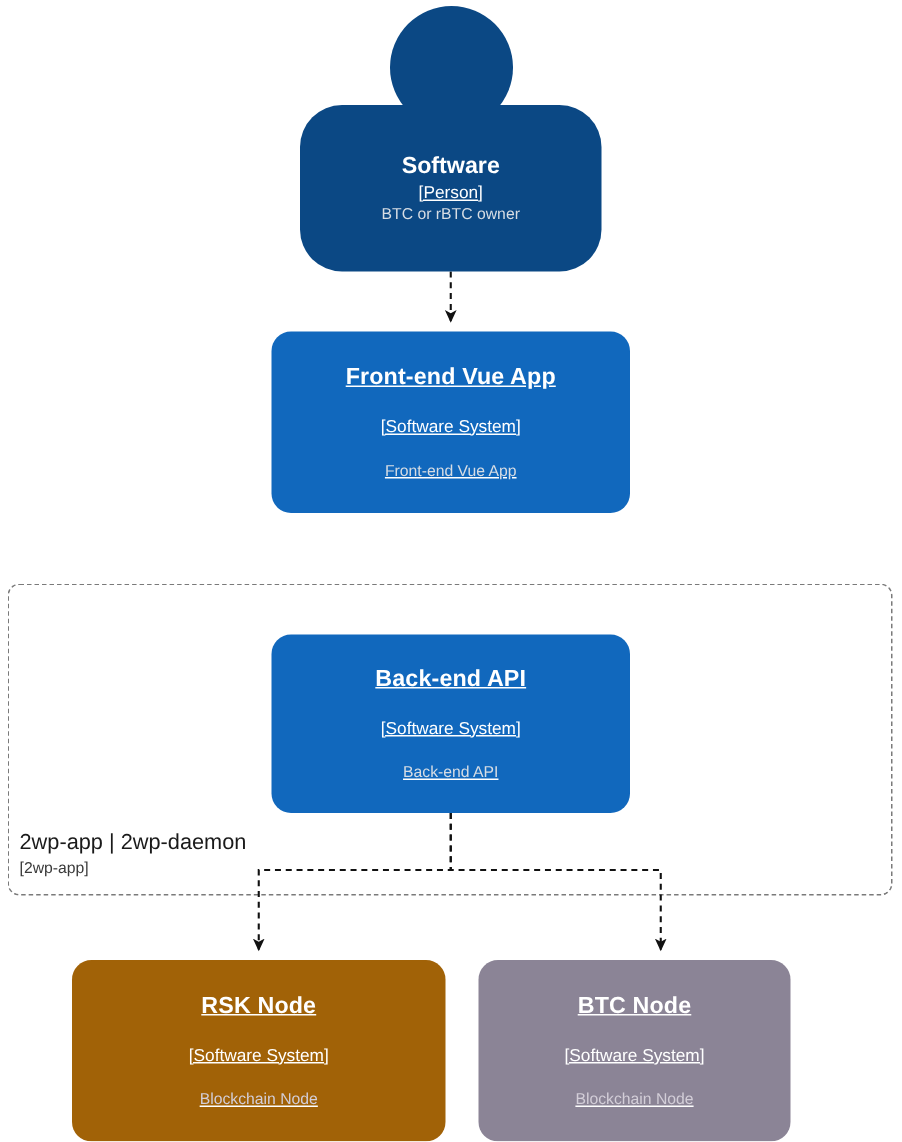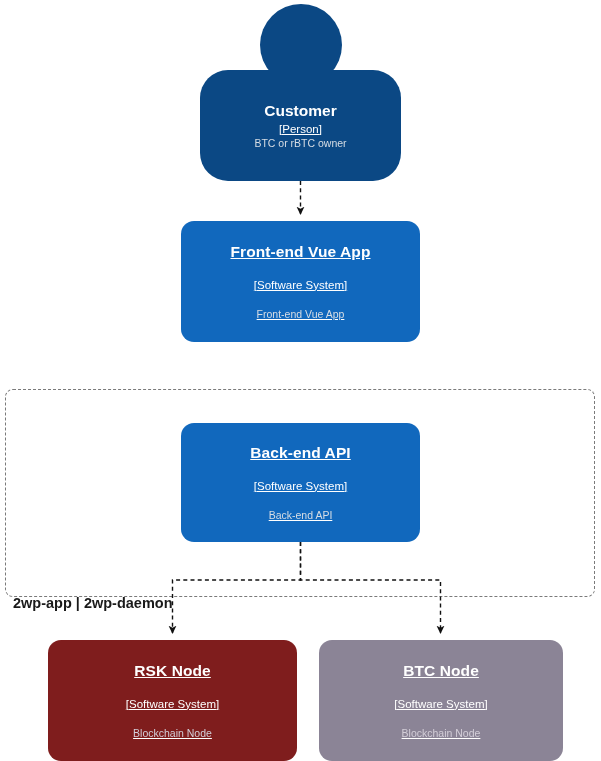--- a/index.html
+++ b/index.html
@@ -101,24 +101,23 @@
     border-radius: 8px;
     background: transparent;
   }
   .boundary-label {
     position: absolute;
     color: #1a1a1a;
     text-align: left;
   }
   .boundary-label .b-name {
     font-size: 14.5px;
-    font-weight: bold;
+    font-weight: normal;
     line-height: 1.2;
     white-space: nowrap;
-    margin-top: 41px;
   }
   .boundary-label .b-type {
     font-size: 10.5px;
     font-weight: normal;
     line-height: 1.3;
     margin-top: 2px;
     color: #3a3a3a;
     white-space: nowrap;
   }
 
@@ -134,20 +133,21 @@
 </style>
 </head>
 <body>
 
 <div id="canvas">
 
   <div class="boundary" style="left:5px; top:389px; width:590px; height:208px;"></div>
 
   <div class="boundary-label" style="left:13px; top:554px; width:280px;">
     <div class="b-name">2wp-app | 2wp-daemon</div>
+    <div class="b-type">[2wp-app]</div>
   </div>
 
   <svg class="edges" viewBox="0 0 601 761" width="601" height="761" xmlns="http://www.w3.org/2000/svg">
     <defs>
       <marker id="arrowhead" markerWidth="7" markerHeight="7" refX="5.2" refY="3.1" orient="auto" markerUnits="strokeWidth">
         <path d="M0,0.3 L6,3.1 L0,5.9 L1.5,3.1 Z" fill="#111111"></path>
       </marker>
     </defs>
 
     <g>
@@ -159,43 +159,43 @@
     </g>
 
     <g>
       <path d="M300.5,542 L300.5,580 L440.5,580 L440.5,633" stroke="#111111" stroke-width="1.4" fill="none" stroke-dasharray="4,3.2" marker-end="url(#arrowhead)"></path>
     </g>
   </svg>
 
   <div class="person-wrap" style="left:0px; top:0px; width:601px; height:185px;">
     <div class="person-head" style="left:260px; top:4px; width:82px; height:82px;"></div>
     <div class="person-body" style="left:200px; top:70px; width:201px; height:111px;">
-      <div class="n-title">Customer</div>
+      <div class="n-title">Software</div>
       <div class="n-type">[Person]</div>
       <div class="n-desc">BTC or rBTC owner</div>
     </div>
   </div>
 
   <div class="node" style="left:181px; top:221px; width:239px; height:121px; background:#1168BD;">
     <div class="n-title">Front-end Vue App</div>
     <div class="n-type">[Software System]</div>
     <div class="n-desc">Front-end Vue App</div>
   </div>
 
   <div class="node" style="left:181px; top:423px; width:239px; height:119px; background:#1168BD;">
     <div class="n-title">Back-end API</div>
     <div class="n-type">[Software System]</div>
     <div class="n-desc">Back-end API</div>
   </div>
 
-  <div class="node greynode" style="left:48px; top:640px; width:249px; height:121px; background:#7f1d1d;">
+  <div class="node greynode" style="left:48px; top:640px; width:249px; height:121px; background:#a16207;">
     <div class="n-title">RSK Node</div>
     <div class="n-type">[Software System]</div>
     <div class="n-desc">Blockchain Node</div>
   </div>
 
-  <div class="node greynode" style="left:319px; top:640px; width:244px; height:121px; background:#8B8496;">
+  <div class="node greynode" style="left:319px; top:640px; width:208px; height:121px; background:#8B8496;">
     <div class="n-title">BTC Node</div>
     <div class="n-type">[Software System]</div>
     <div class="n-desc">Blockchain Node</div>
   </div>
 
 </div>
 
 </body></html>

